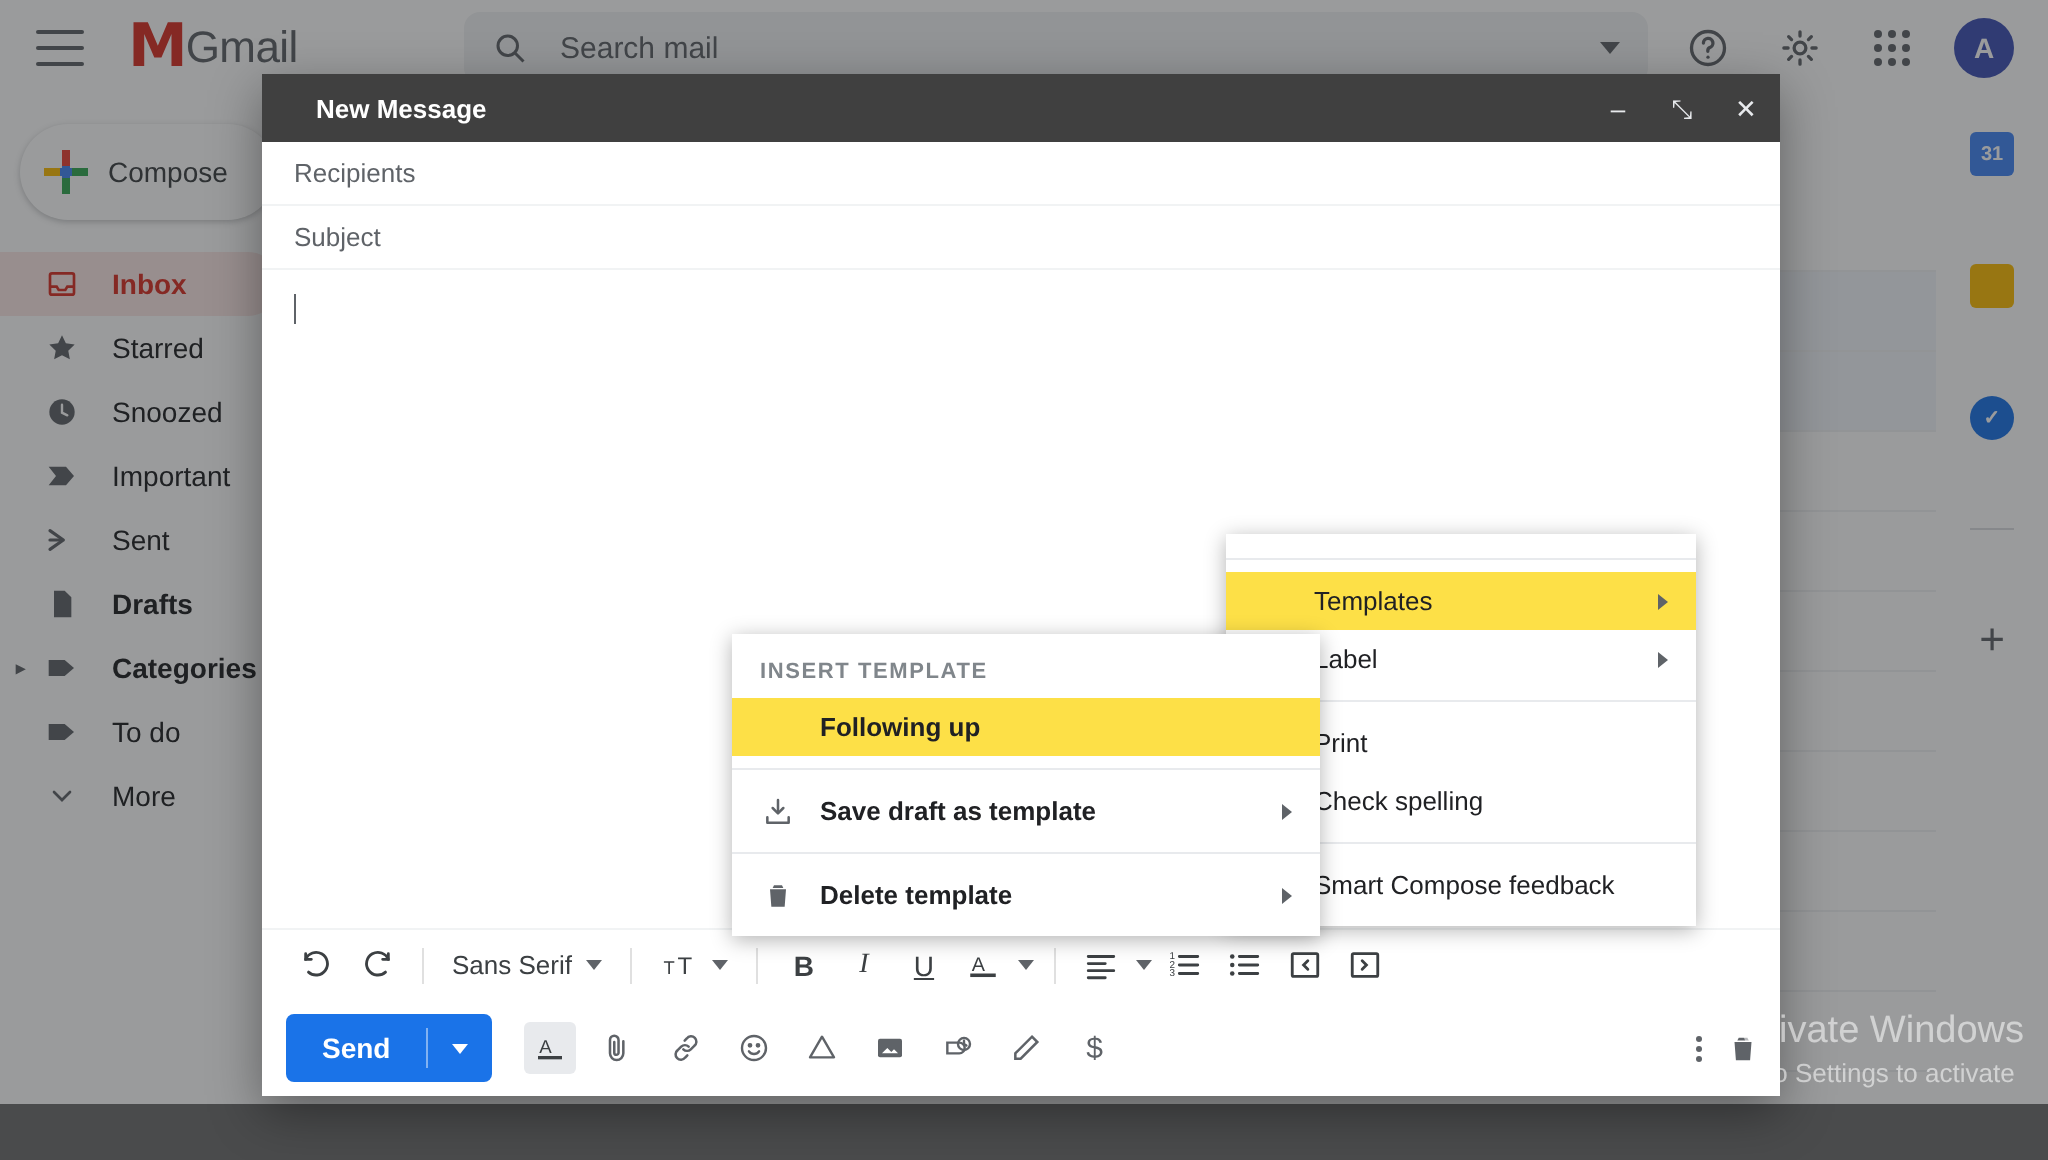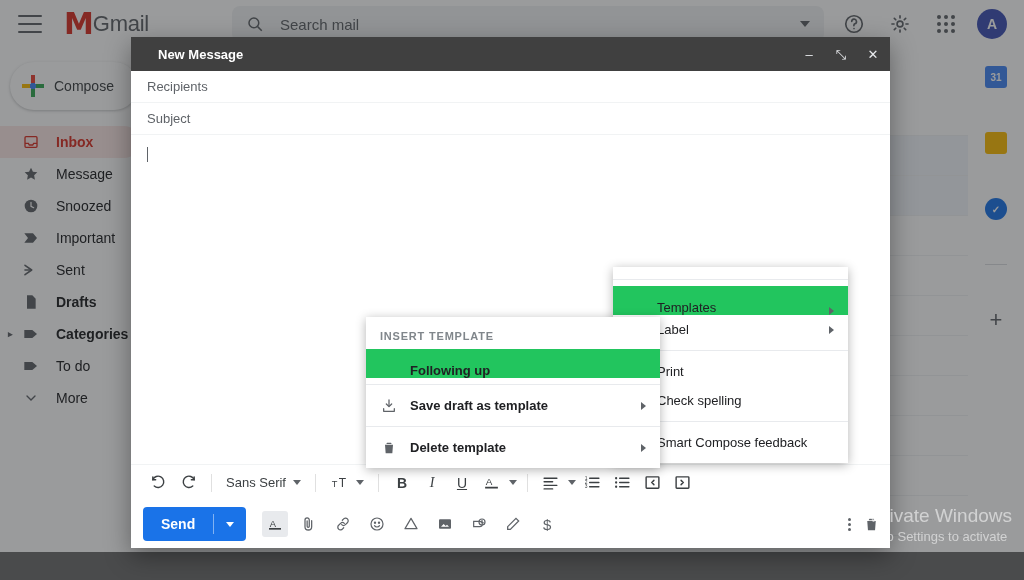--- a/index.html
+++ b/index.html
@@ -116,21 +116,21 @@
   .kebab i { width:3px;height:3px;border-radius:50%;background:#5f6368;display:block; }
 
   
   .menu {
     position:absolute; background:#fff; box-shadow:0 2px 10px rgba(0,0,0,.3);
     padding:6px 0; font-size:13px; color:#202124;
   }
   .ctx-menu { left:613px; top:267px; width:235px; }
   .tpl-menu { left:366px; top:317px; width:294px;font-weight:bold; }
   .menu-item { height:29px; display:flex; align-items:center; padding:0 16px 0 44px; position:relative; }
-  .menu-item.hl { background:#22c55e;align-items:flex-end; }
+  .menu-item.hl { background:#fde047; }
   .menu-item .arrow { position:absolute; right:14px; width:0;height:0;border-top:4px solid transparent;border-bottom:4px solid transparent;border-left:5px solid #5f6368; }
   .menu-sep { height:1px; background:#e8eaed; margin:6px 0; }
   .menu-head { height:26px; display:flex; align-items:center; padding-left:14px; font-size:11px; letter-spacing:.8px; color:#80868b; }
   .menu-ico { position:absolute; left:14px; width:17px; height:17px; display:flex; align-items:center; justify-content:center; color:#5f6368; }
 
   
   .watermark { position:absolute; right:12px; bottom:36px; text-align:left; color:#ffffff; opacity:.55; pointer-events:none; }
   .wm1 { font-size:19px; }
   .wm2 { font-size:13px; margin-top:2px; }
   .taskbar-hint { position:absolute; left:0; bottom:0; width:1024px; height:28px; background:#6e6e6e; }
@@ -210,21 +210,21 @@
               </svg>
           </span>
           <span>Inbox</span>
         </div>
         <div class="nav-item">
           <span class="nav-ico">
             <svg width="16" height="16" viewBox="0 0 24 24" fill="#5f6368">
                 <path d="M12 2.5l2.9 6 6.6.9-4.8 4.6 1.2 6.5L12 17.4 6.1 20.5l1.2-6.5L2.5 9.4l6.6-.9z"></path>
               </svg>
           </span>
-          <span>Message</span>
+          <span>Starred</span>
         </div>
         <div class="nav-item">
           <span class="nav-ico">
             <svg width="16" height="16" viewBox="0 0 24 24" fill="#5f6368">
                 <circle cx="12" cy="12" r="9.5"></circle>
                 <path d="M12 6.5v6l4 2" stroke="#fff" stroke-width="1.8" fill="none" stroke-linecap="round"></path>
               </svg>
           </span>
           <span>Snoozed</span>
         </div>

